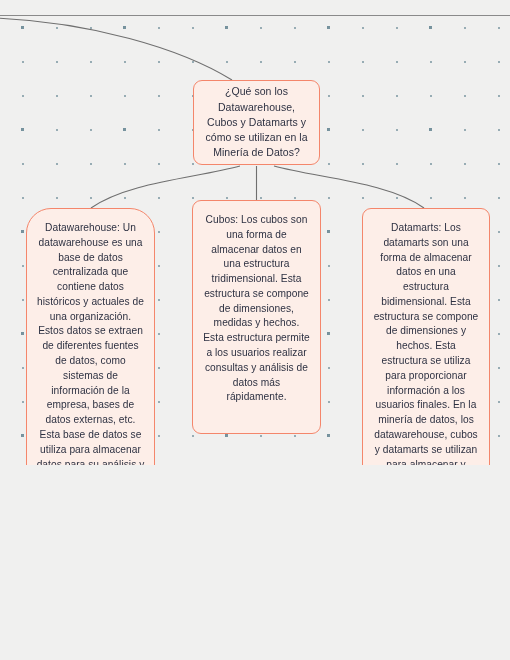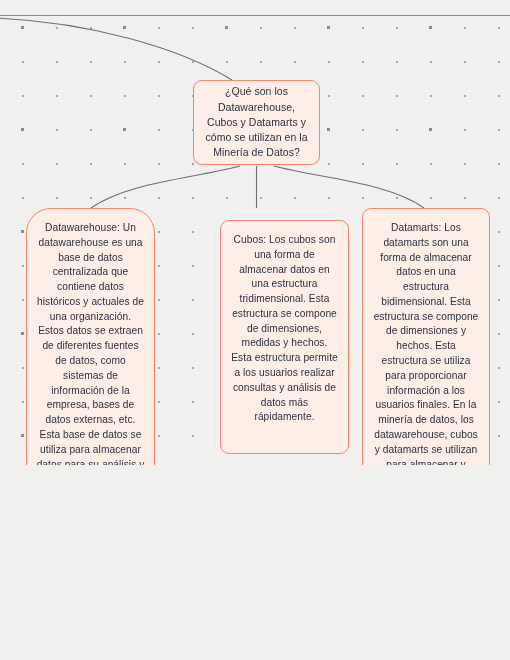--- a/index.html
+++ b/index.html
@@ -92,26 +92,25 @@
     top: 208px;
     width: 129px;
     height: 327px;
     padding: 12px 9px;
     font-size: 10.2px;
     border-radius: 25px;
   }
 
   #node-cubos {
     left: 192px;
-    top: 220px;
+    top: 200px;
     width: 129px;
     height: 234px;
     padding: 12px 9px;
     font-size: 10.2px;
-    margin-left: 28px;
   }
 
   #node-datamarts {
     left: 362px;
     top: 208px;
     width: 128px;
     height: 442px;
     padding: 12px 9px;
     font-size: 10.2px;
   }

